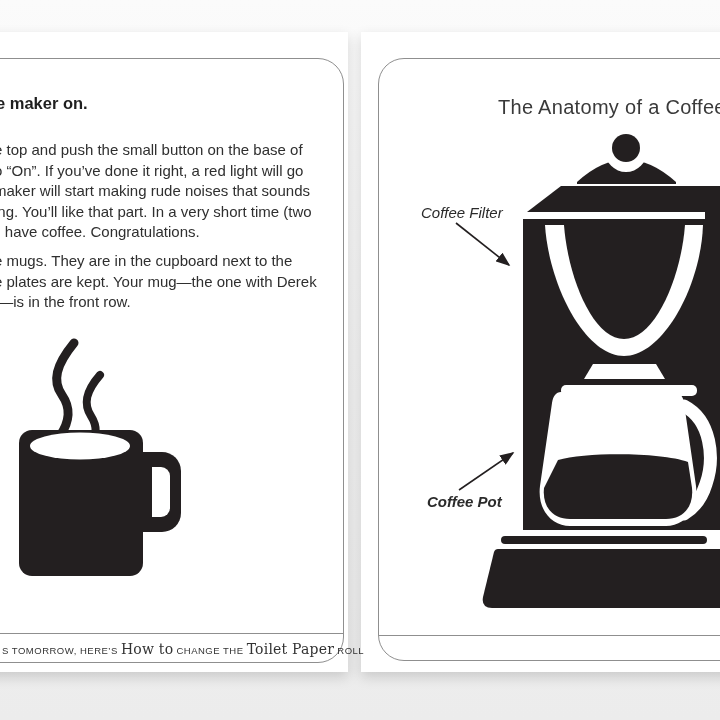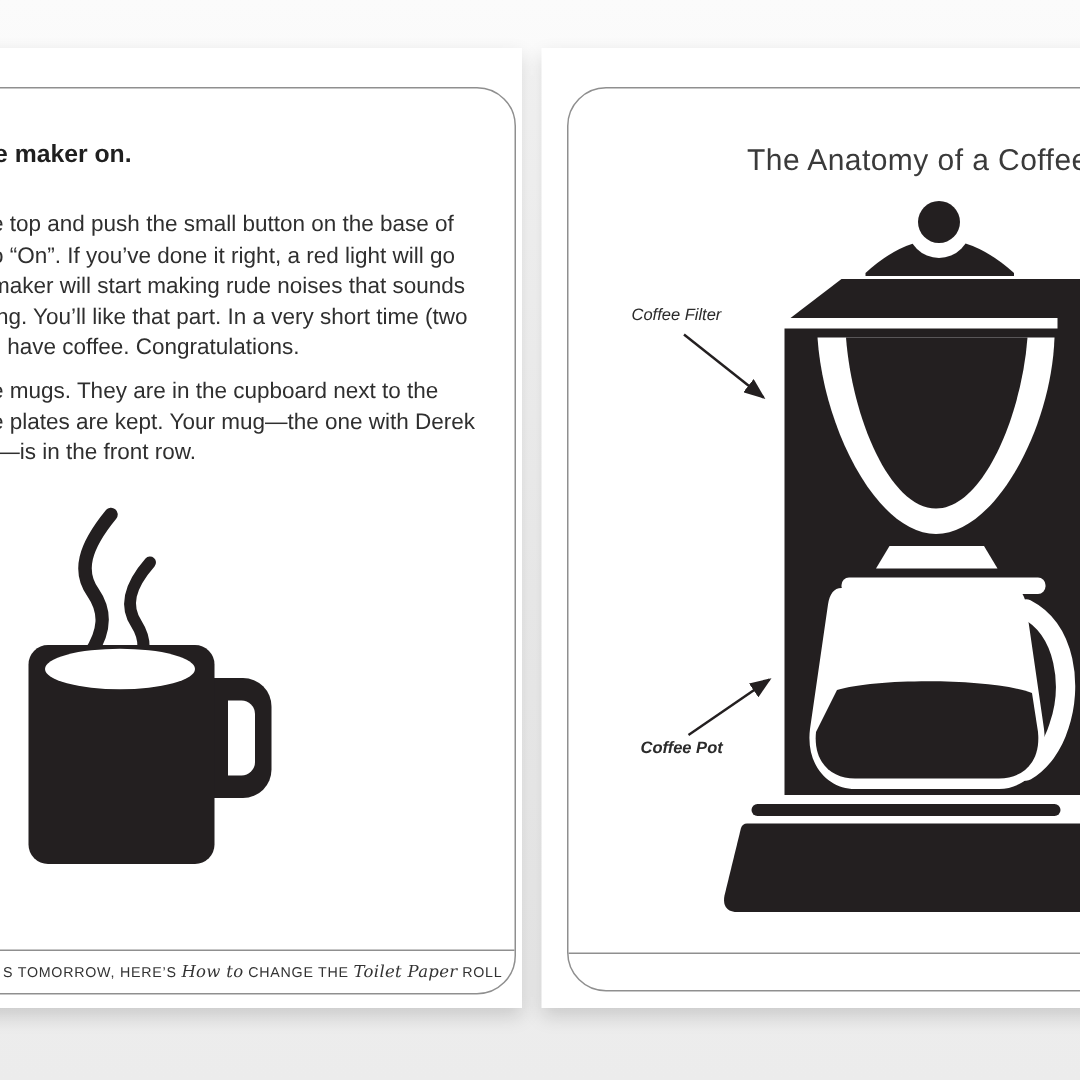--- a/index.html
+++ b/index.html
@@ -29,27 +29,27 @@
   .divider{height:1px;background:var(--border);}
   .heading{
     font-size:16.5px;font-weight:bold;color:#1f1f1f;white-space:nowrap;
   }
   .bodytext{font-size:15px;line-height:20.5px;color:var(--text);}
   .bodytext .line{white-space:nowrap;}
   .footer-text{
     font-size:9.5px;letter-spacing:0.5px;color:#333;white-space:nowrap;
   }
   .footer-text .script{
-    font-family:"DejaVu Serif", serif;font-style:italic;font-size:11px;letter-spacing:0.2px;
+    font-family:"DejaVu Serif", serif;font-size:14px;letter-spacing:0.2px;
   }
   .page-title{
     font-size:20px;color:#3a3a3a;letter-spacing:0.3px;white-space:nowrap;
   }
   .diagram-label{
-    font-style:italic;font-size:11px;color:#2b2b2b;white-space:nowrap;
+    font-style:italic;font-size:15px;color:#2b2b2b;white-space:nowrap;
   }
   svg{display:block;overflow:visible;}
   .ink{fill:var(--ink);}
   .paper-fill{fill:var(--paper);}
   .steam{fill:none;stroke:var(--ink);stroke-linecap:round;}
   .arrow-line{stroke:var(--ink);stroke-width:1.6;fill:none;}
 </style>
 </head>
 <body>
 

